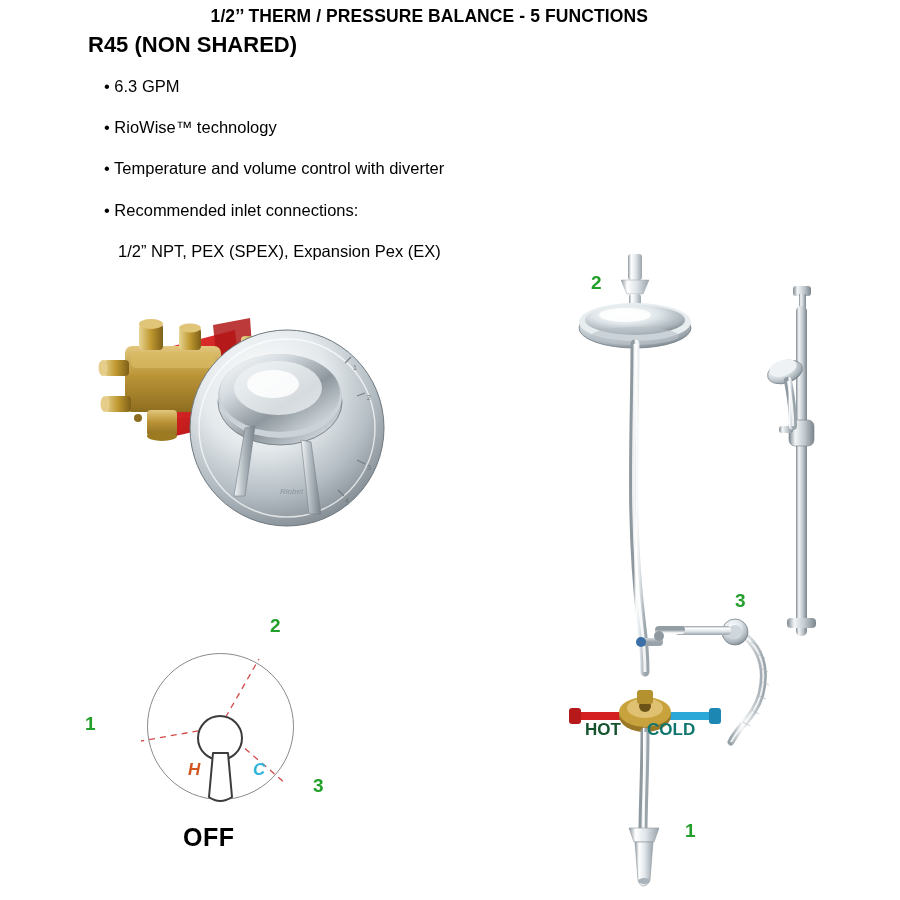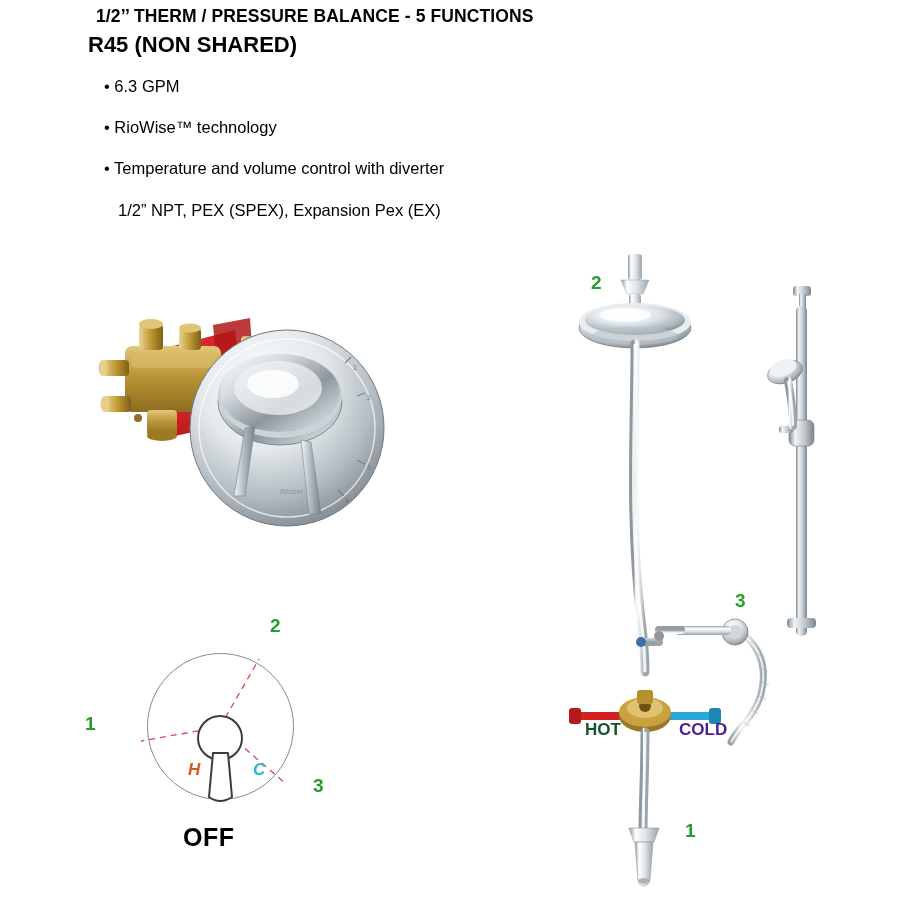--- a/index.html
+++ b/index.html
@@ -21,21 +21,22 @@
     position: absolute;
     left: 88px;
     top: 6px;
     width: 560px;
   }
   #spec-title {
     font-size: 17.5px;
     font-weight: bold;
     letter-spacing: 0.1px;
     line-height: 1.25;
-    margin: 0 0 4px 8px;
+    margin: 0 0 4px 0;
+    text-align: right;
   }
   #spec-model {
     font-size: 22px;
     font-weight: bold;
     line-height: 1.2;
     margin: 0 0 6px 0;
   }
   .bullet-line {
     font-size: 16.5px;
     line-height: 1.52;
@@ -111,36 +112,37 @@
   #hot-label {
     position: absolute;
     left: 30px;
     top: 470px;
     color: #14532d;
     font-size: 17px;
     font-weight: bold;
   }
   #cold-label {
     position: absolute;
-    left: 124px;
+    left: 92px;
     top: 470px;
-    color: #4c1d95;
+    color: #0f766e;
     font-size: 17px;
     font-weight: bold;
   }
 </style>
 </head>
 <body>
 
 <div id="spec-block">
   <div id="spec-title">1/2’’ THERM / PRESSURE BALANCE - 5 FUNCTIONS</div>
   <div id="spec-model">R45 (NON SHARED)</div>
   <div class="bullet-line">• 6.3 GPM</div>
   <div class="bullet-line">• RioWise™ technology</div>
   <div class="bullet-line">• Temperature and volume control with diverter</div>
+  <div class="bullet-line">• Recommended inlet connections:</div>
   <div class="bullet-line indented">1/2” NPT, PEX (SPEX), Expansion Pex (EX)</div>
 </div>
 
 <div class="figure" id="valve-figure">
   <svg width="320" height="250" viewBox="0 0 320 250">
     <defs>
       <linearGradient id="brassGrad" x1="0" y1="0" x2="0" y2="1">
         <stop offset="0%" stop-color="#e3c77d"></stop>
         <stop offset="45%" stop-color="#bb9437"></stop>
         <stop offset="100%" stop-color="#8d6d1f"></stop>

